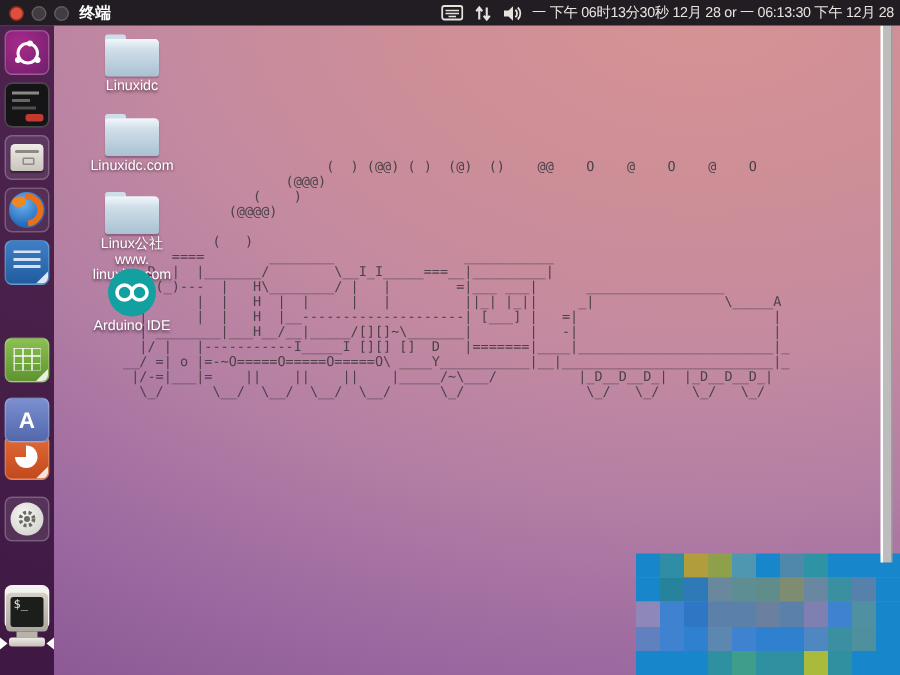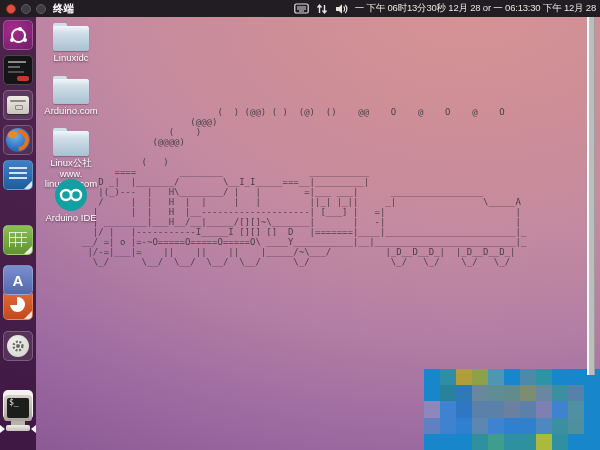--- a/index.html
+++ b/index.html
@@ -109,21 +109,21 @@
     padding-left:2px; }
   .crt .stand { position:absolute; left:8px; top:26px; width:14px; height:4px; background:#b7b3ab; }
   .crt .base { position:absolute; left:3px; top:30px; width:24px; height:6px; border-radius:2px;
     background:linear-gradient(#efece6,#c5c1b9); }
   .runarrow { position:absolute; width:0; height:0; z-index:11;
     border-top:4px solid transparent; border-bottom:4px solid transparent; }
   .runarrow.left  { left:0;  top:408px; border-left:5px solid #ffffff; }
   .runarrow.right { left:31px; top:408px; border-right:5px solid #ffffff; }
 
   
-  .dicon { position:absolute; left:39px; width:64px; text-align:center; z-index:3; }
+  .dicon { position:absolute; left:56px; width:64px; text-align:center; z-index:3; }
   .dicon .lbl { margin-top:2px; color:#ffffff; font-size:9.5px; line-height:10.5px;
     text-shadow:0 1px 2px rgba(40,20,40,.75); white-space:pre-line; }
   .folder { position:relative; width:36px; height:25px; margin:4px auto 0;
     background:linear-gradient(#dfeaf1,#a9c1d2); border-radius:2px 3px 2px 2px;
     box-shadow:0 1px 1px rgba(60,30,60,.35); }
   .folder::before { content:""; position:absolute; left:0; top:-3px; width:14px; height:4px;
     background:#cfdfe9; border-radius:2px 2px 0 0; }
   .folder::after { content:""; position:absolute; left:0; top:0; right:0; height:6px;
     background:linear-gradient(#f2f7fa,#d4e2ec); border-radius:2px 3px 0 0; }
   .ard { width:32px; height:32px; border-radius:50%; margin:0 auto;
@@ -245,21 +245,21 @@
   <div class="runarrow right"></div>
 </div>
 
 <div class="dicon" style="top:22px">
   <div class="folder"></div>
   <div class="lbl">Linuxidc</div>
 </div>
 
 <div class="dicon" style="top:75px">
   <div class="folder"></div>
-  <div class="lbl">Arduino.com</div>
+  <div class="lbl">Linuxidc.com</div>
 </div>
 
 <div class="dicon" style="top:127px">
   <div class="folder"></div>
   <div class="lbl">Linux公社www.
 linuxidc.com</div>
 </div>
 
 <div class="dicon" style="top:179px">
   <div class="ard">

